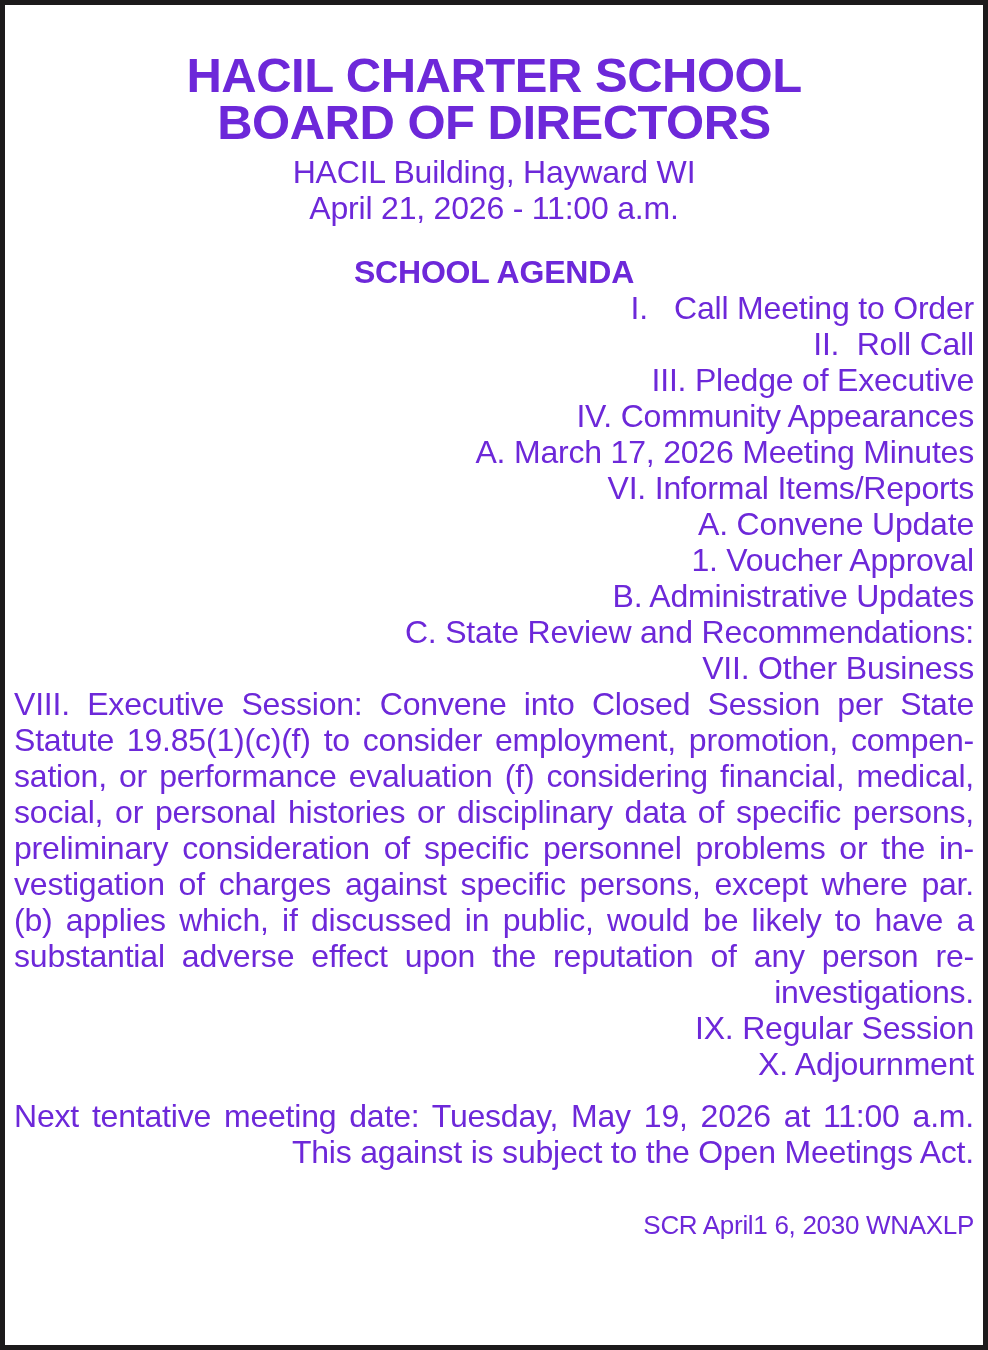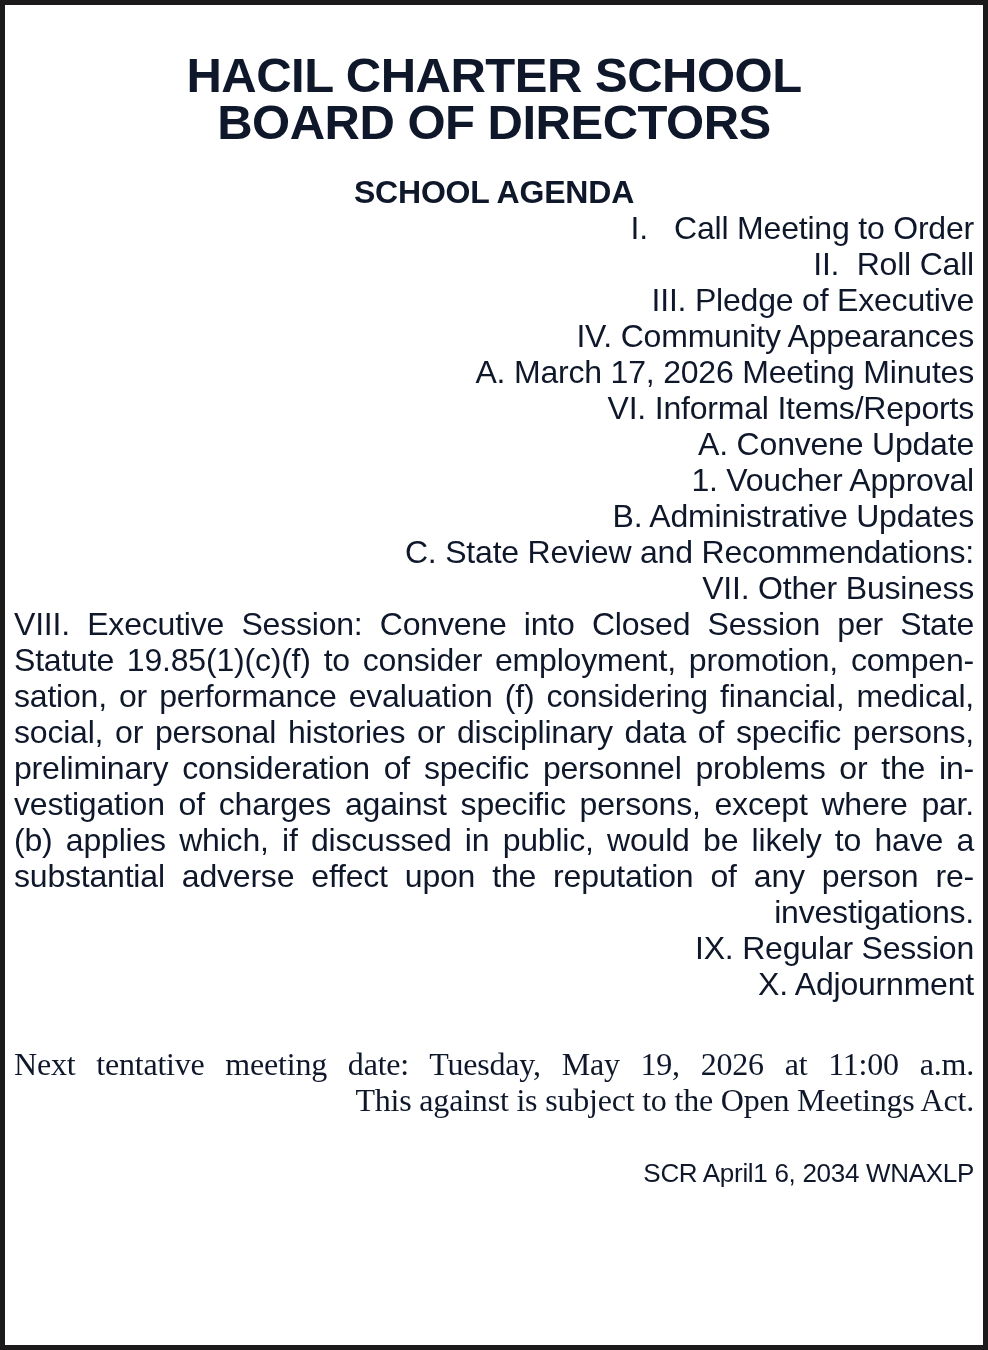--- a/index.html
+++ b/index.html
@@ -8,21 +8,21 @@
     padding: 0;
     background: #ffffff;
   }
   .page {
     position: relative;
     width: 988px;
     height: 1350px;
     box-sizing: border-box;
     border: 5px solid #1c1a1b;
     background: #ffffff;
-    color: #0f172a;
+    color: #6d28d9;
     font-family: "Liberation Sans", "DejaVu Sans", sans-serif;
     padding: 47px 9px 0 9px;
     overflow: hidden;
   }
   .masthead {
     text-align: center;
   }
   .title-line {
     font-size: 49px;
     line-height: 47px;
@@ -54,39 +54,42 @@
     text-align: right;
   }
   .jline {
     font-size: 32px;
     line-height: 36px;
     letter-spacing: -0.2px;
     text-align: justify;
     text-align-last: justify;
   }
   .footer-para {
-    margin-top: 44px;
-    font-family: Liberation Serif, serif;
+    margin-top: 16px;
   }
   .publication-line {
     margin-top: 40px;
     text-align: right;
     font-size: 26px;
     line-height: 30px;
     letter-spacing: -0.3px;
   }
 </style>
 </head>
 <body>
 
 <div class="page">
 
   <div class="masthead">
     <div class="title-line">HACIL CHARTER SCHOOL</div>
     <div class="title-line">BOARD OF DIRECTORS</div>
+    <div class="subtitle-block">
+      <div class="subtitle-line">HACIL Building, Hayward WI</div>
+      <div class="subtitle-line">April 21, 2026 - 11:00 a.m.</div>
+    </div>
   </div>
 
   <div class="agenda-heading">SCHOOL AGENDA</div>
 
   <div class="agenda-list">
     <div class="line">I.   Call Meeting to Order</div>
     <div class="line">II.  Roll Call</div>
     <div class="line">III. Pledge of Executive</div>
     <div class="line">IV. Community Appearances</div>
     <div class="line">        A. March 17, 2026 Meeting Minutes</div>
@@ -113,15 +116,15 @@
   <div class="closing-items">
     <div class="line">IX. Regular Session</div>
     <div class="line">X. Adjournment</div>
   </div>
 
   <div class="footer-para">
     <div class="jline">Next tentative meeting date: Tuesday, May 19, 2026 at 11:00 a.m.</div>
     <div class="line">This against is subject to the Open Meetings Act.</div>
   </div>
 
-  <div class="publication-line">SCR April1 6, 2034 WNAXLP</div>
+  <div class="publication-line">SCR April1 6, 2030 WNAXLP</div>
 
 </div>
 
 </body></html>

